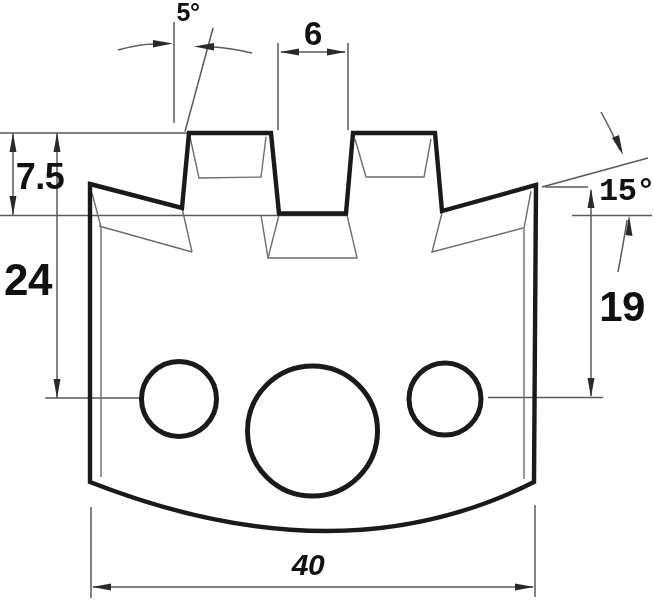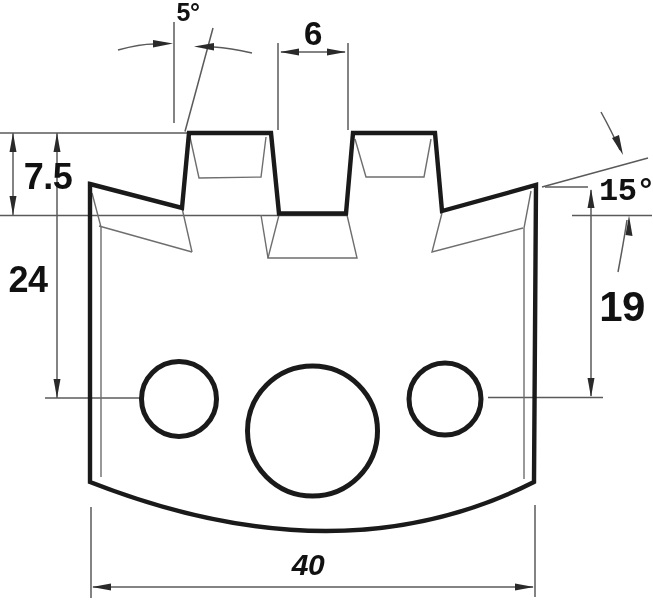--- a/index.html
+++ b/index.html
@@ -91,19 +91,19 @@
       <polygon class="arrow" points="629,215.5 632.5,236 625.5,235"></polygon>
       <polygon class="arrow" points="591,189 587.5,208 594.5,208"></polygon>
       <polygon class="arrow" points="591,397 587.5,378 594.5,378"></polygon>
       <polygon class="arrow" points="92,587 111,583.5 111,590.5"></polygon>
       <polygon class="arrow" points="534,587 515,583.5 515,590.5"></polygon>
     </g>
   </svg>
 
   <div class="dim-label" style="left:188px;top:12px;font-size:25px;">5°</div>
   <div class="dim-label" style="left:313px;top:33px;font-size:33px;">6</div>
-  <div class="dim-label" style="left:48px;top:177px;font-size:36px;">7.5</div>
-  <div class="dim-label" style="left:28px;top:280px;font-size:36px;">24</div>
+  <div class="dim-label" style="left:40px;top:177px;font-size:36px;">7.5</div>
+  <div class="dim-label" style="left:28px;top:280px;font-size:44px;">24</div>
   <div class="dim-label" style="left:627px;top:192px;font-size:32px;font-family:Liberation Mono, monospace;">15°</div>
   <div class="dim-label" style="left:622px;top:307px;font-size:42px;">19</div>
   <div class="dim-label" style="left:308px;top:565px;font-size:30px;font-style:italic;">40</div>
 
 </div>
 
 </body></html>

